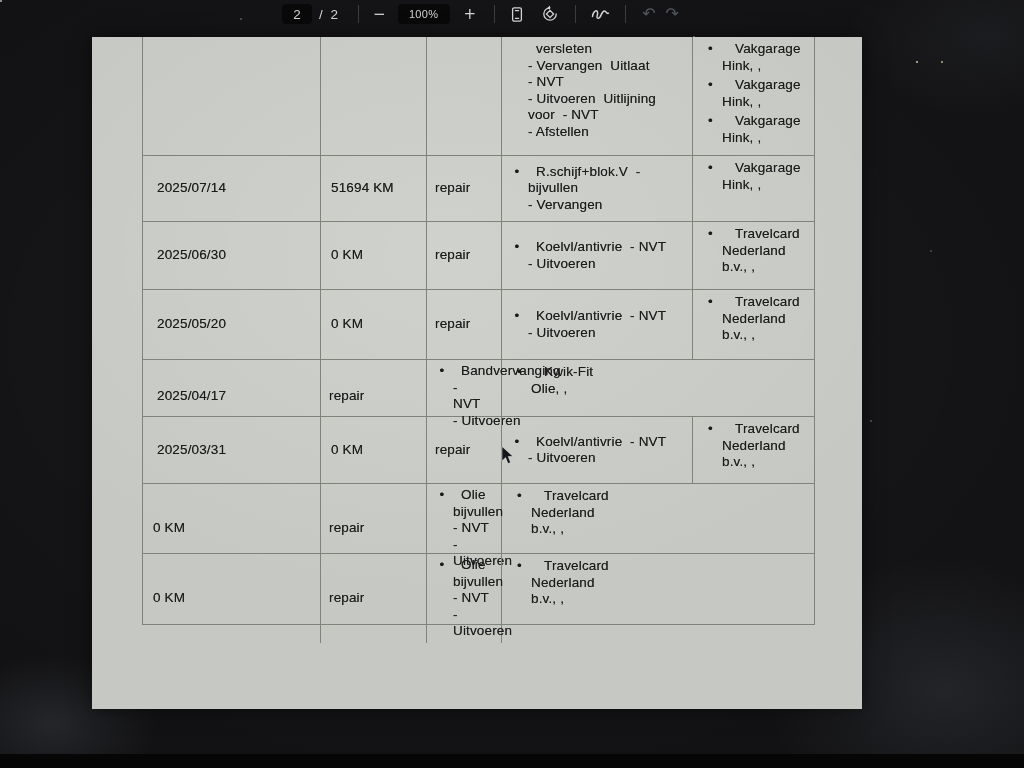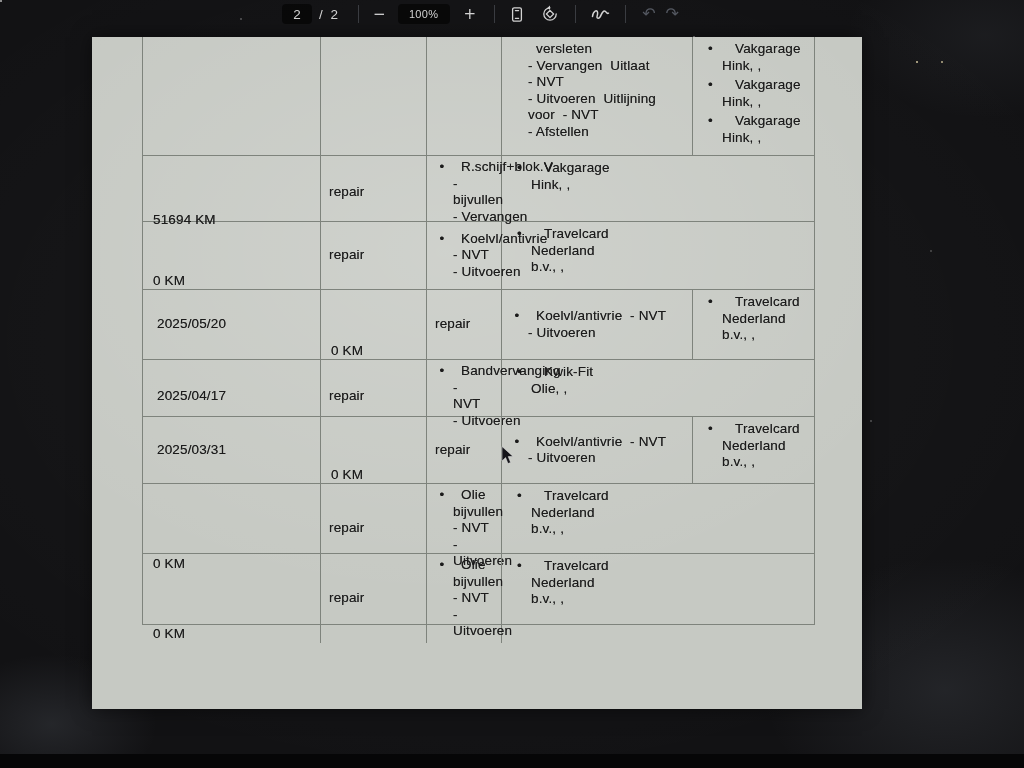--- a/index.html
+++ b/index.html
@@ -58,21 +58,21 @@
   .t-row:nth-child(4){height:70px;}
   .t-row:nth-child(5){height:57px;}
   .t-row:nth-child(6){height:67px;}
   .t-row:nth-child(7){height:70px;}
   .t-row:nth-child(8){height:71px;}
   .cell{border-right:1px solid var(--line);display:flex;align-items:center;
     color:var(--ink);font-size:13.5px;line-height:16.5px;letter-spacing:.15px;
     text-shadow:0 0 0.6px rgba(25,25,25,0.6);}
   .cell:last-child{border-right:none;}
   .c-date{padding-left:14px;}
-  .c-km{padding-left:10px;align-items:flex-end;}
+  .c-km{padding-left:10px;}
   .c-type{padding-left:8px;}
   .c-desc{flex-direction:column;justify-content:center;align-items:stretch;padding:3px 2px 3px 4px;}
   .t-row.first .c-desc{justify-content:flex-start;padding-top:4px;}
   .c-prov{display:block;align-items:initial;padding:4px 2px 0 12px;}
   .b-item{display:flex;}
   .b-dot{width:22px;text-align:center;flex:0 0 22px;}
   .b-txt{white-space:pre-wrap;text-indent:8px;flex:1;}
   .p-item{display:flex;margin-bottom:3px;}
   .p-dot{width:17px;flex:0 0 17px;text-align:left;padding-left:3px;}
   .p-txt{white-space:pre-wrap;text-indent:13px;flex:1;}
@@ -167,20 +167,23 @@
 Hink, ,</span>
           </div>
           <div class="p-item">
             <span class="p-dot">•</span>
             <span class="p-txt">Vakgarage
 Hink, ,</span>
           </div>
         </div>
       </div>
       <div class="t-row">
+        <div class="cell c-date">
+          <span>2025/07/14</span>
+        </div>
         <div class="cell c-km">
           <span>51694 KM</span>
         </div>
         <div class="cell c-type">
           <span>repair</span>
         </div>
         <div class="cell c-desc">
           <div class="b-item">
             <span class="b-dot">•</span>
             <span class="b-txt">R.schijf+blok.V  -
@@ -190,20 +193,23 @@
         </div>
         <div class="cell c-prov">
           <div class="p-item">
             <span class="p-dot">•</span>
             <span class="p-txt">Vakgarage
 Hink, ,</span>
           </div>
         </div>
       </div>
       <div class="t-row">
+        <div class="cell c-date">
+          <span>2025/06/30</span>
+        </div>
         <div class="cell c-km">
           <span>0 KM</span>
         </div>
         <div class="cell c-type">
           <span>repair</span>
         </div>
         <div class="cell c-desc">
           <div class="b-item">
             <span class="b-dot">•</span>
             <span class="b-txt">Koelvl/antivrie  - NVT

